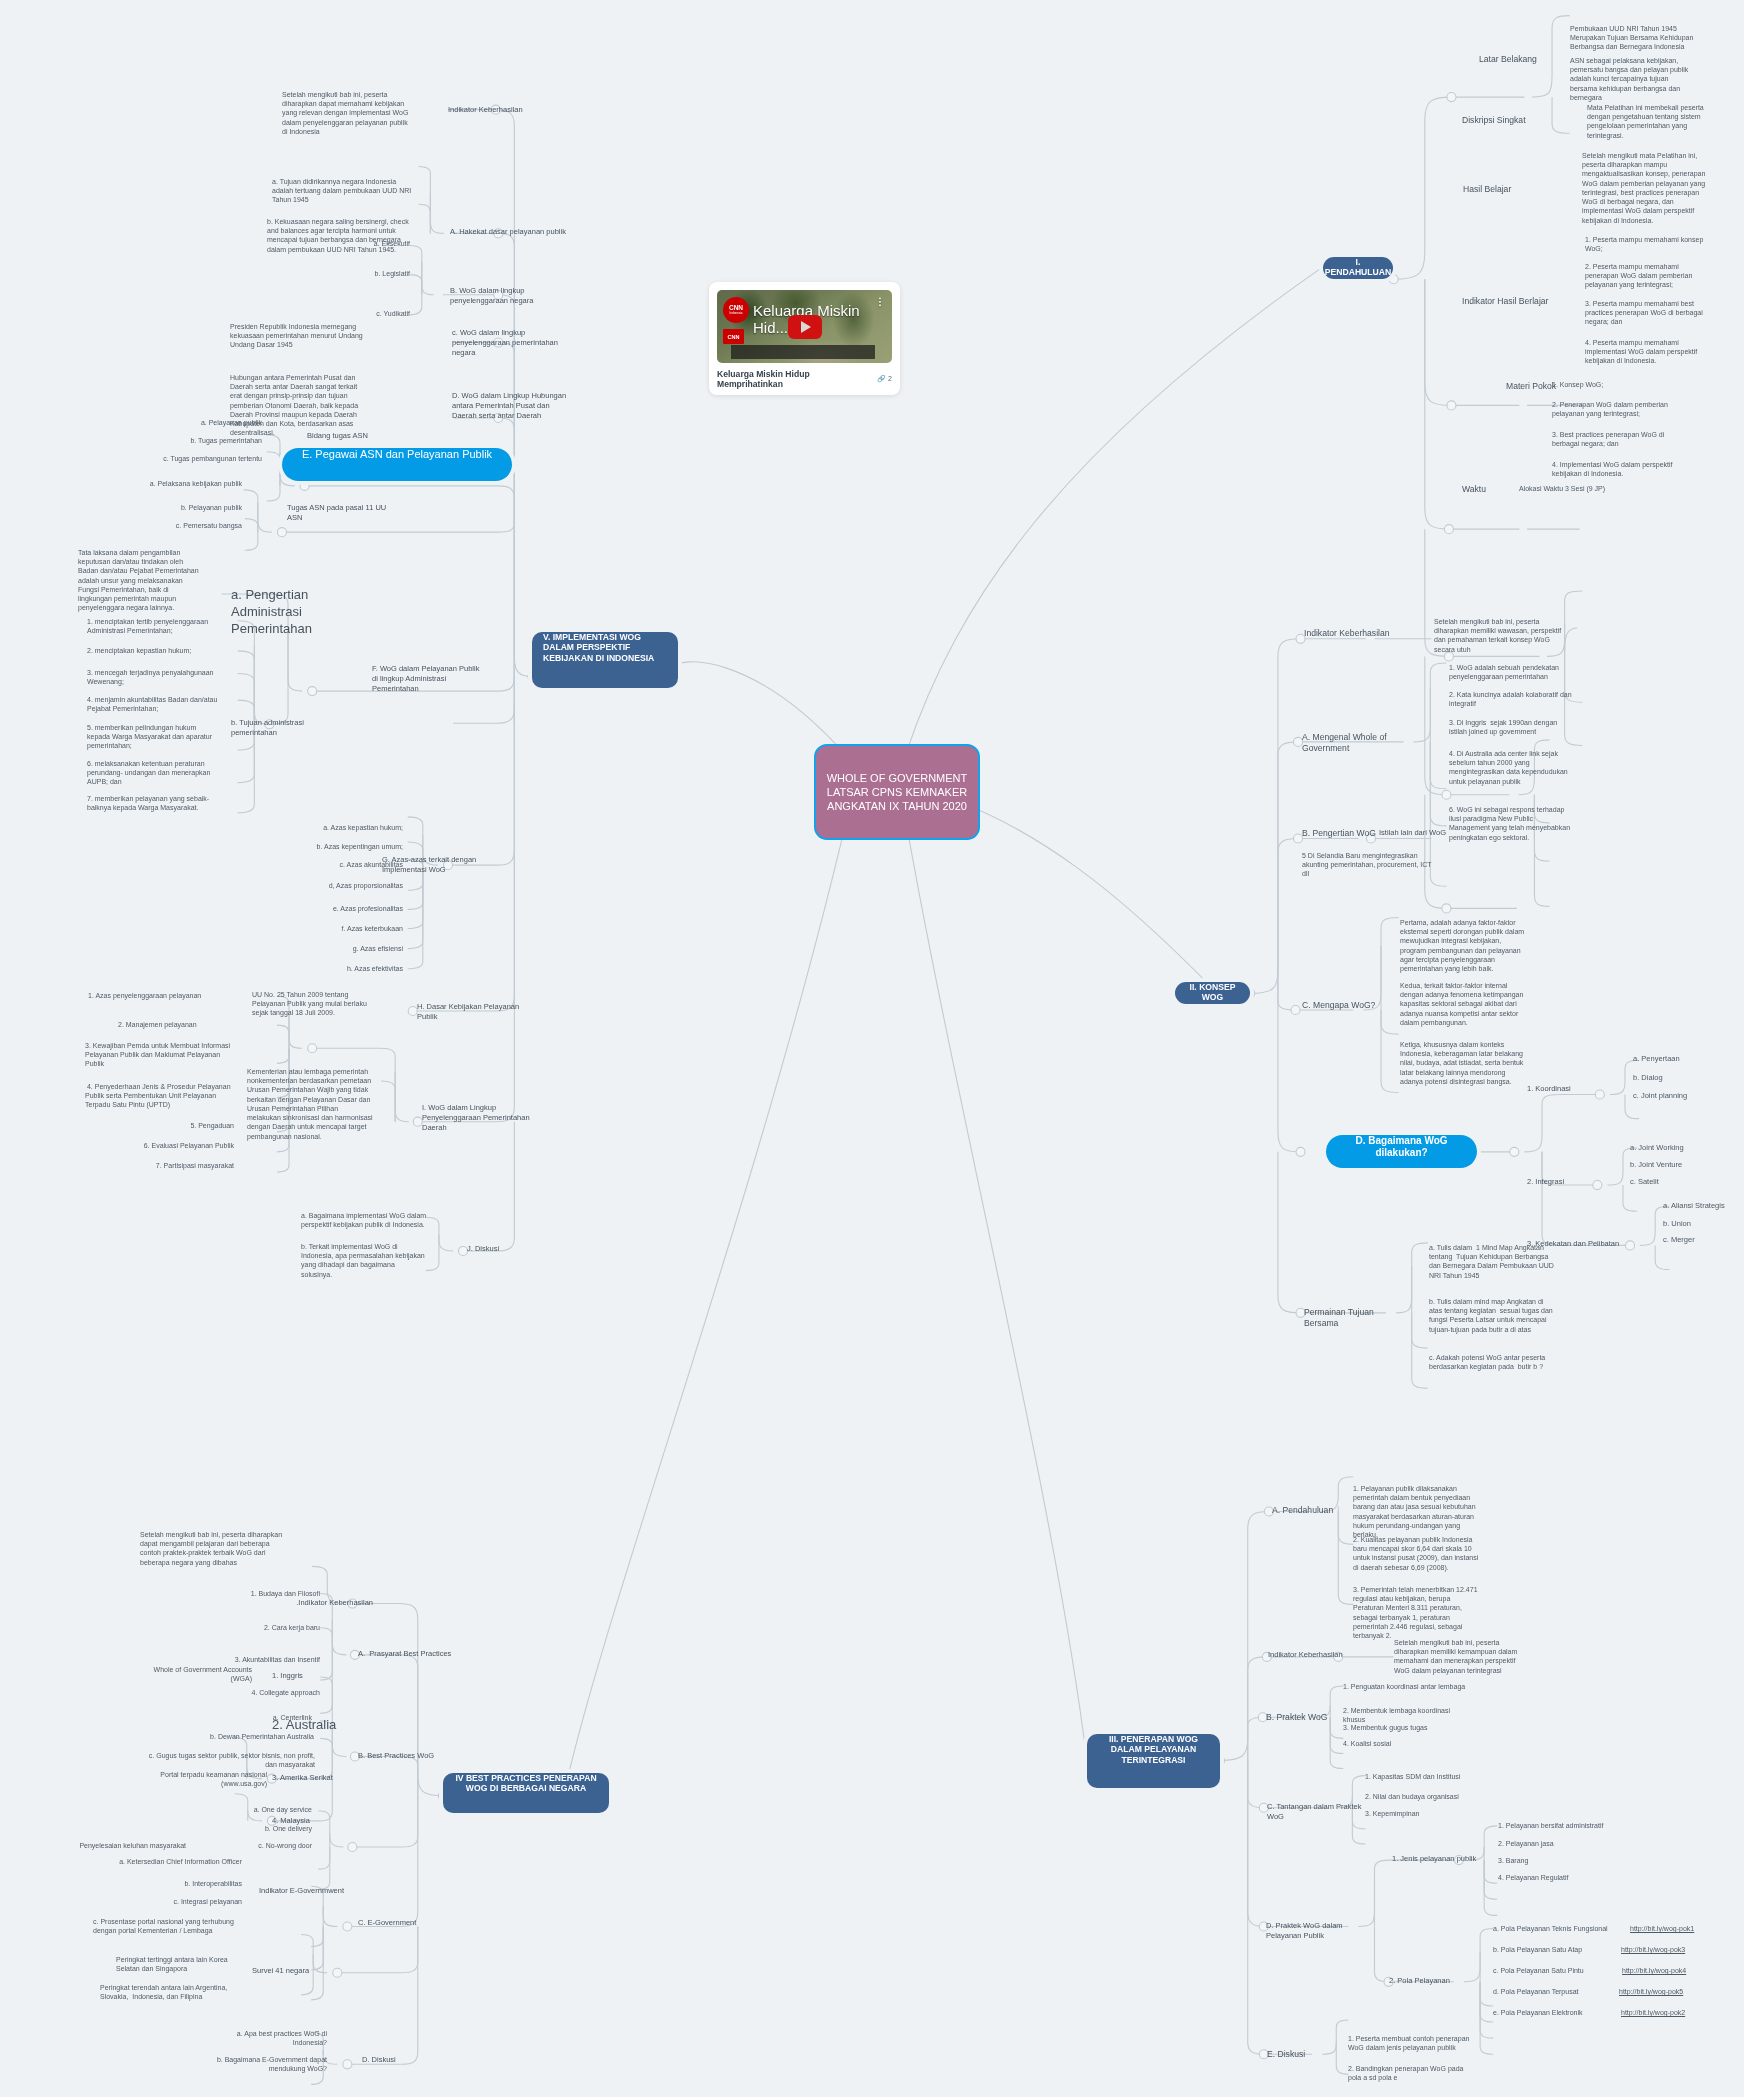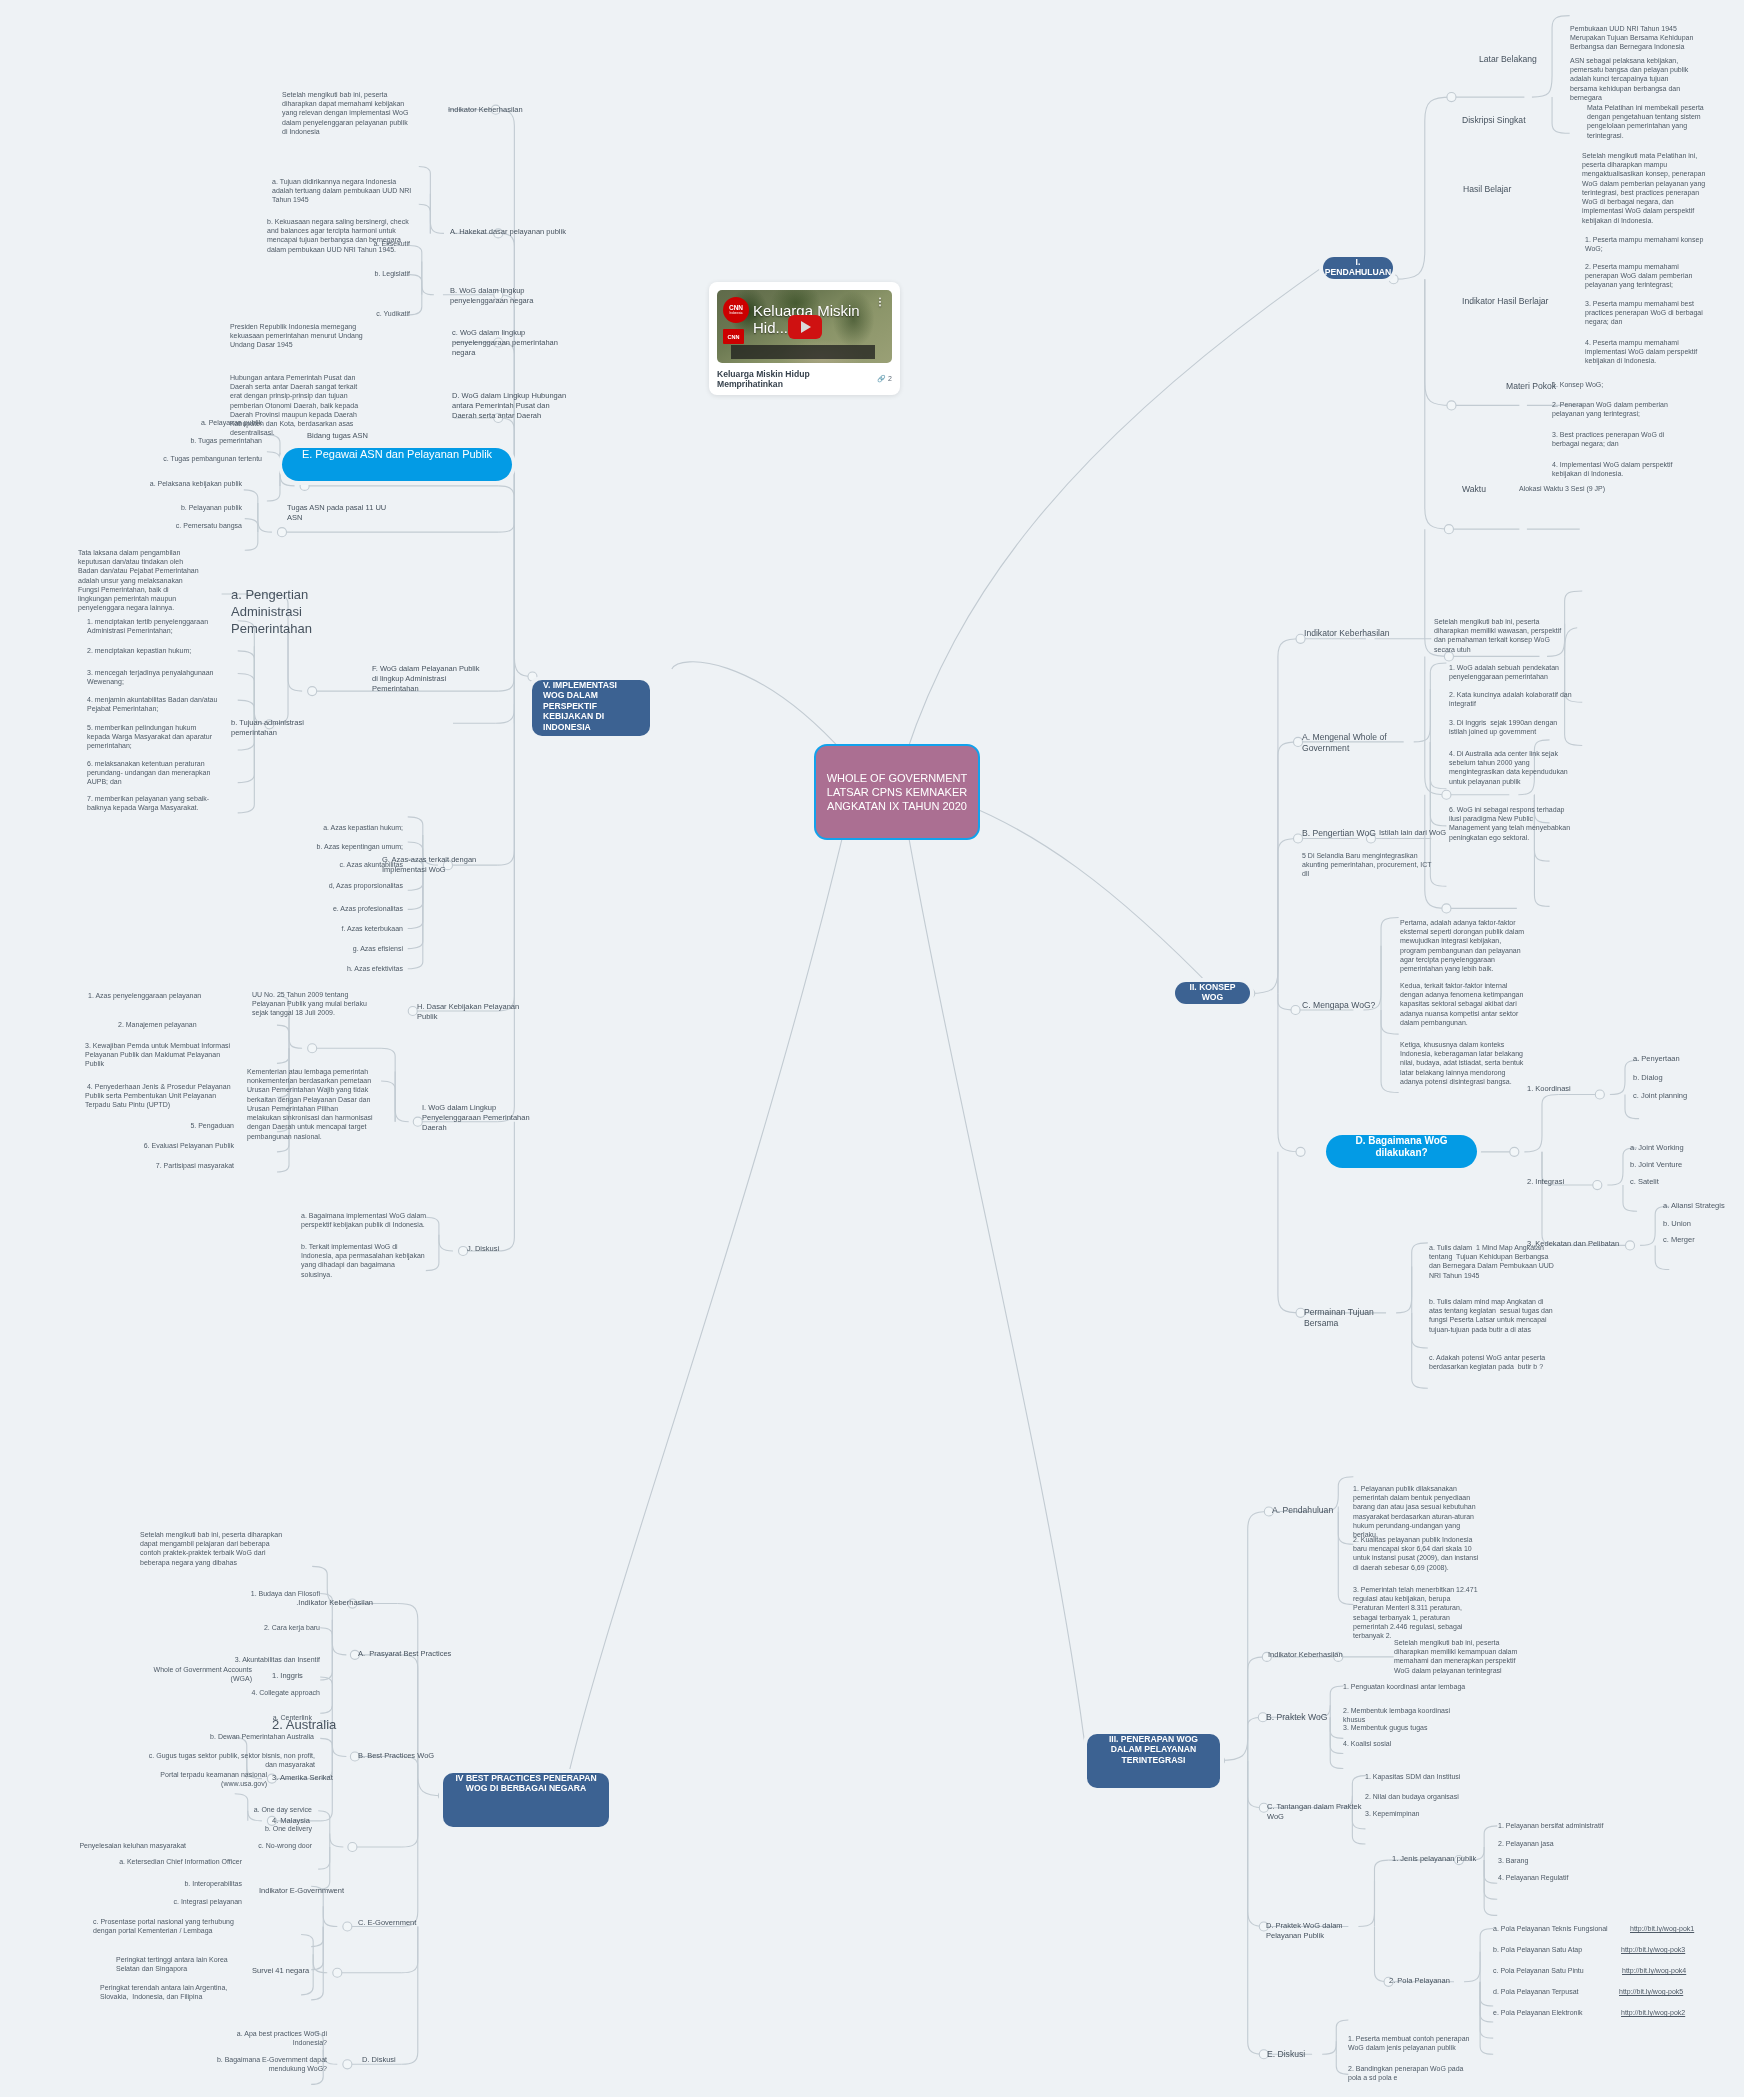--- a/index.html
+++ b/index.html
@@ -402,25 +402,25 @@
     </div>
 
   <div class="pill blue" style="left:1326px;top:1135px;width:151px;height:33px;font-size:10px;">
     <span>D. Bagaimana WoG dilakukan?</span>
     </div>
 
   <div class="pill dark" style="left:1087px;top:1734px;width:133px;height:54px;font-size:8.6px;border-radius:10px;">
     <span>III. PENERAPAN WOG DALAM PELAYANAN TERINTEGRASI</span>
     </div>
 
-  <div class="pill dark" style="left:443px;top:1773px;width:166px;height:54px;font-size:8.6px;border-radius:10px;">
+  <div class="pill dark" style="left:443px;top:1773px;width:166px;height:40px;font-size:8.6px;border-radius:10px;">
     <span>IV BEST PRACTICES PENERAPAN WOG DI BERBAGAI NEGARA</span>
     </div>
 
-  <div class="pill dark" style="left:532px;top:680px;width:118px;height:56px;font-size:8.6px;border-radius:10px;text-align:left;justify-content:flex-start;">
+  <div class="pill dark" style="left:532px;top:632px;width:146px;height:56px;font-size:8.6px;border-radius:10px;text-align:left;justify-content:flex-start;">
     <span>V. IMPLEMENTASI WOG DALAM PERSPEKTIF KEBIJAKAN DI INDONESIA</span>
     </div>
 
   <div class="pill blue" style="left:282px;top:448px;width:230px;height:33px;font-size:11px;font-weight:normal;">
     <span>E. Pegawai ASN dan Pelayanan Publik</span>
     </div>
 
   <div class="node branch-label" style="left:1479px;top:54px;width:75px;">Latar Belakang</div>
   <div class="node leaf sm" style="left:1570px;top:24px;width:126px;">Pembukaan UUD NRI Tahun 1945 Merupakan Tujuan Bersama Kehidupan Berbangsa dan Bernegara Indonesia</div>
   <div class="node leaf sm" style="left:1570px;top:56px;width:126px;">ASN sebagai pelaksana kebijakan, pemersatu bangsa dan pelayan publik adalah kunci tercapainya tujuan bersama kehidupan berbangsa dan bernegara</div>

